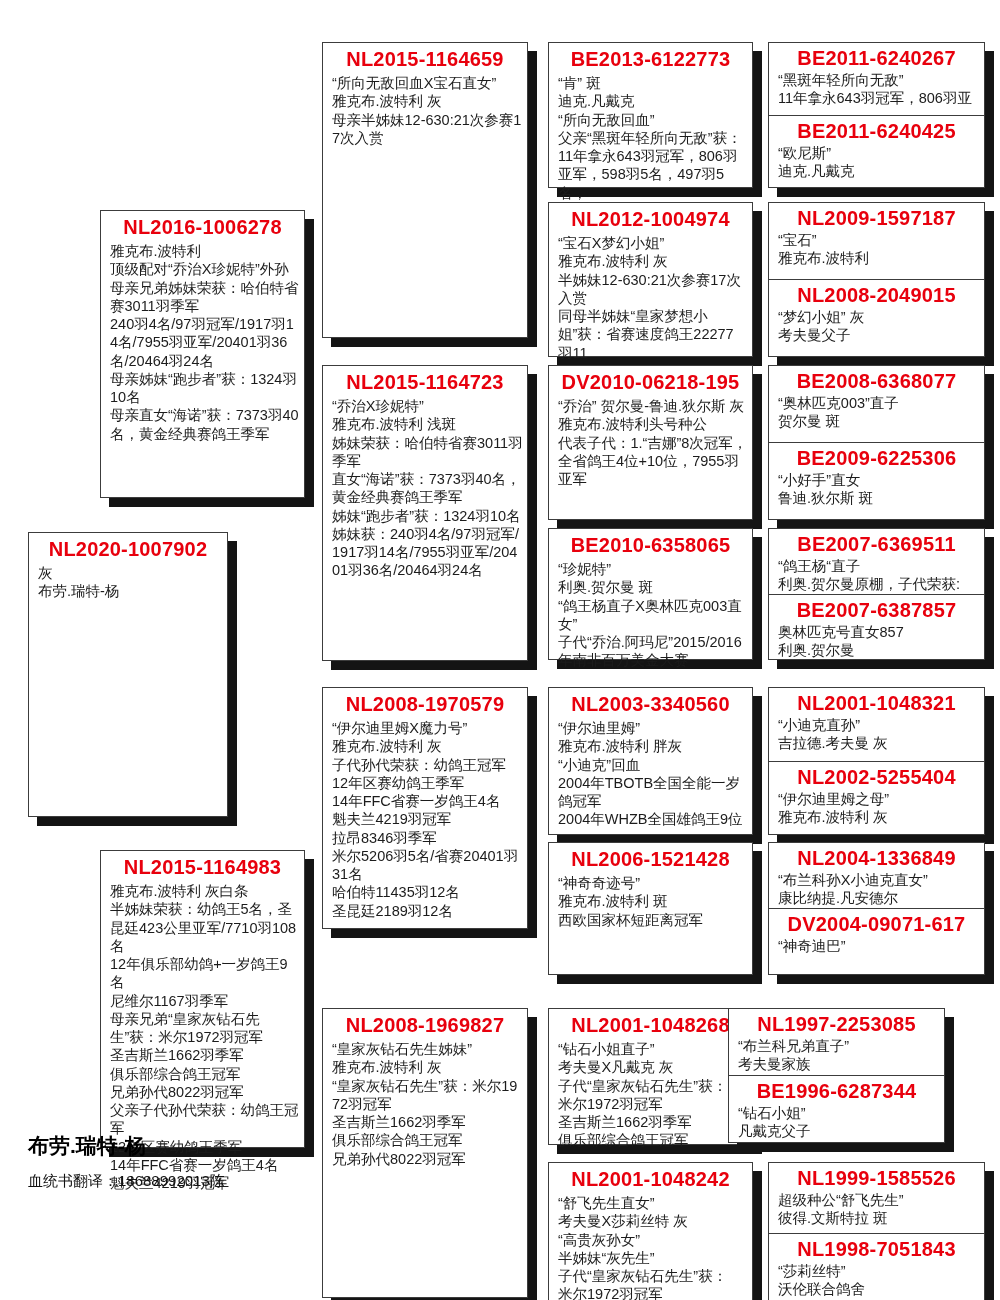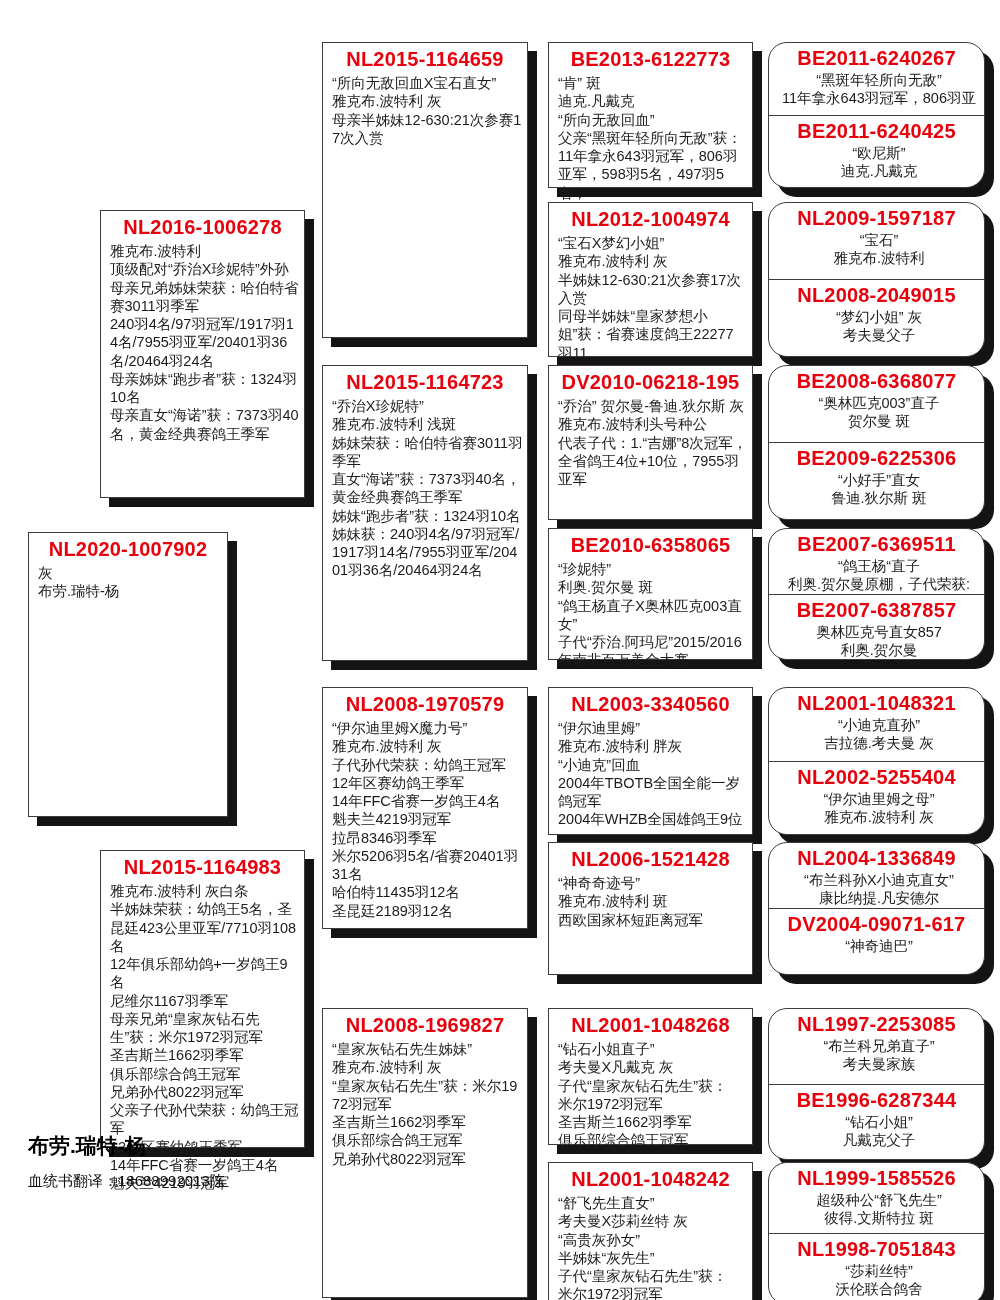--- a/index.html
+++ b/index.html
@@ -17,25 +17,25 @@
   }
   .ring {
     color:#e8000d; font-weight:bold; font-size:20px;
     text-align:center; padding:5px 2px 1px 2px; line-height:1.1;
     letter-spacing:0.2px; white-space:nowrap; overflow:hidden;
   }
   .body {
     padding:3px 4px 4px 9px; font-size:14.5px; line-height:1.26;
     color:#1c1c1c; white-space:pre-line; word-break:break-all;
   }
-  .ppair { display:flex; flex-direction:column;border-radius:19px; }
+  .ppair { display:flex; flex-direction:column; }
   .psec { flex:1; overflow:hidden; }
   .psec + .psec { border-top:1.5px solid #3c3c3c; }
   .psec .ring { padding-top:4px; }
-  .psec .body { padding-top:1px;text-align:center; }
+  .psec .body { padding-top:1px; }
   .footer-name {
     position:absolute; left:28px; top:1132px;
     font-size:21px; font-weight:bold; color:#000;
   }
   .footer-note {
     position:absolute; left:28px; top:1172px;
     font-size:15px; color:#111;
   }
 </style>
 </head>
@@ -236,21 +236,21 @@
     <div class="psec">
       <div class="ring">NL2004-1336849</div>
       <div class="body">“布兰科孙X小迪克直女”
 康比纳提.凡安德尔</div>
     </div>
     <div class="psec">
       <div class="ring">DV2004-09071-617</div>
       <div class="body">“神奇迪巴”</div>
     </div>
   </div>
-  <div class="ppair" style="left:768px;top:988px;width:217px;height:152px">
+  <div class="ppair" style="left:728px;top:988px;width:217px;height:135px">
     <div class="psec">
       <div class="ring">NL1997-2253085</div>
       <div class="body">“布兰科兄弟直子”
 考夫曼家族</div>
     </div>
     <div class="psec">
       <div class="ring">BE1996-6287344</div>
       <div class="body">“钻石小姐”
 凡戴克父子</div>
     </div>

